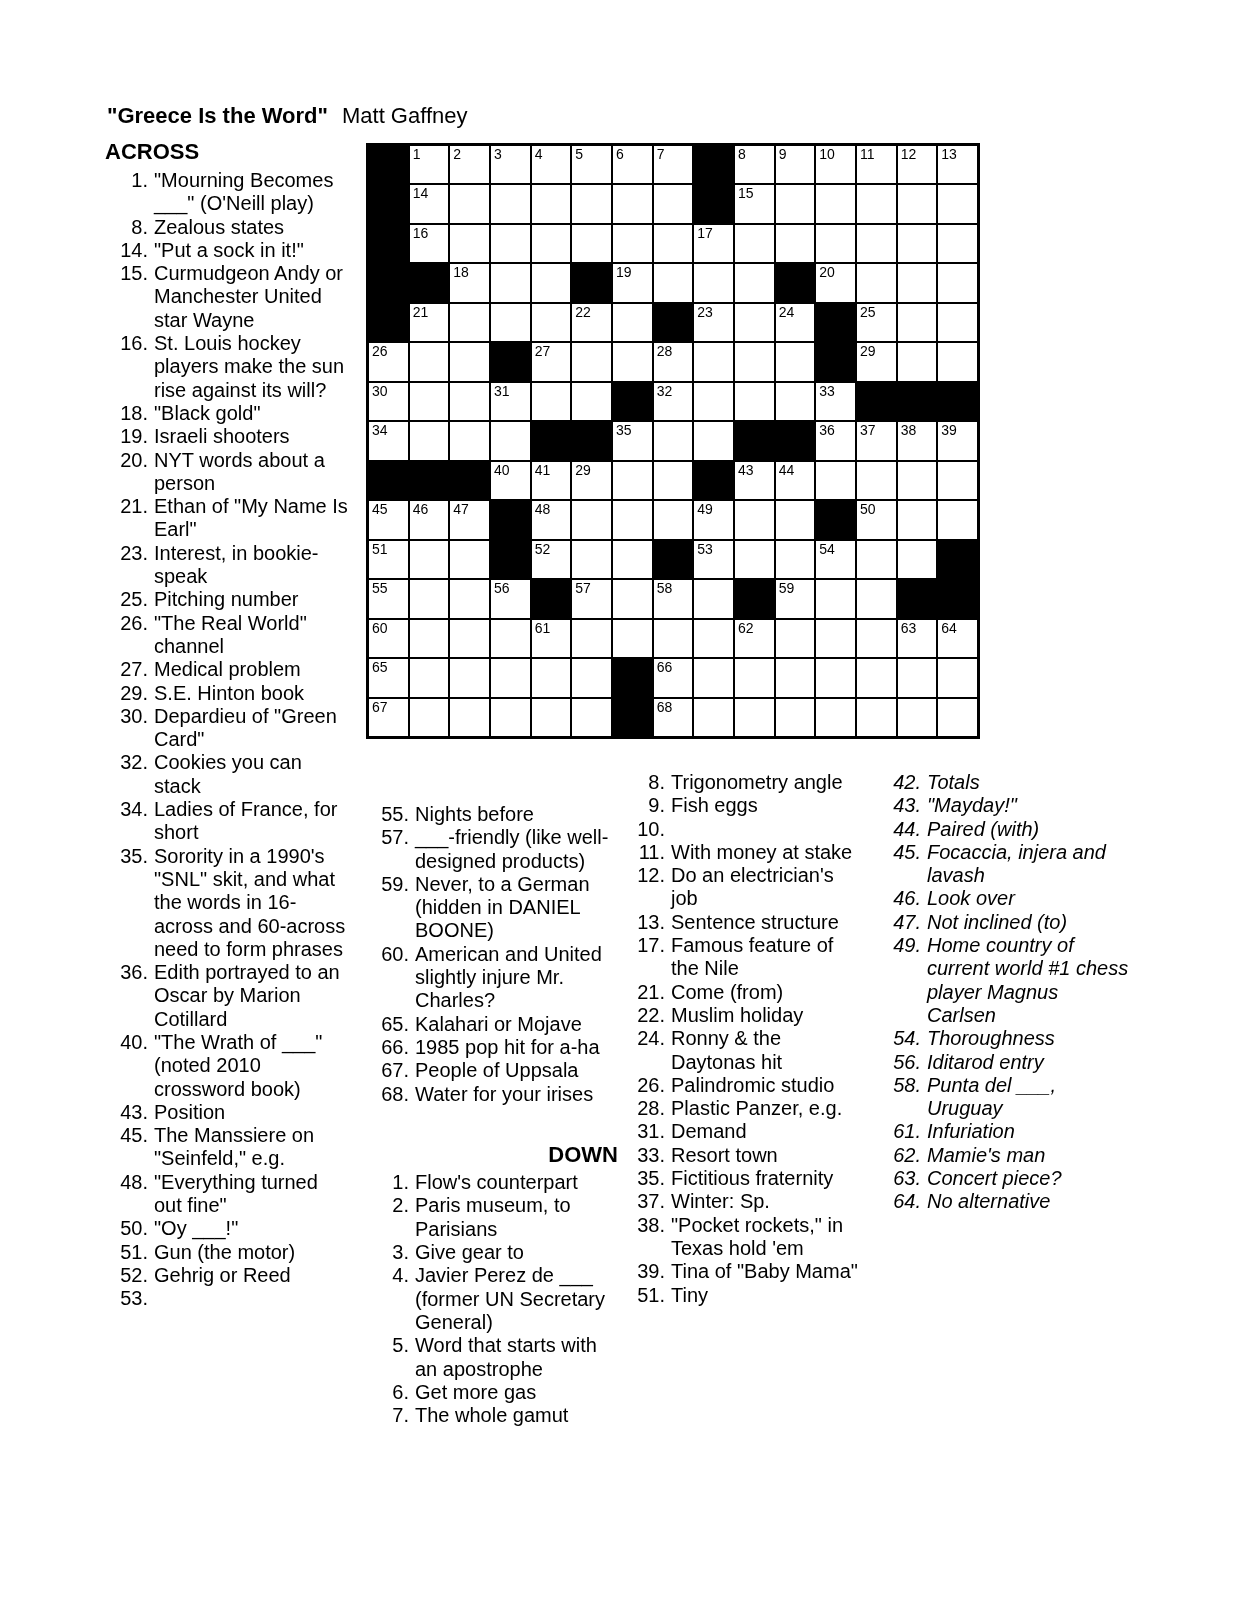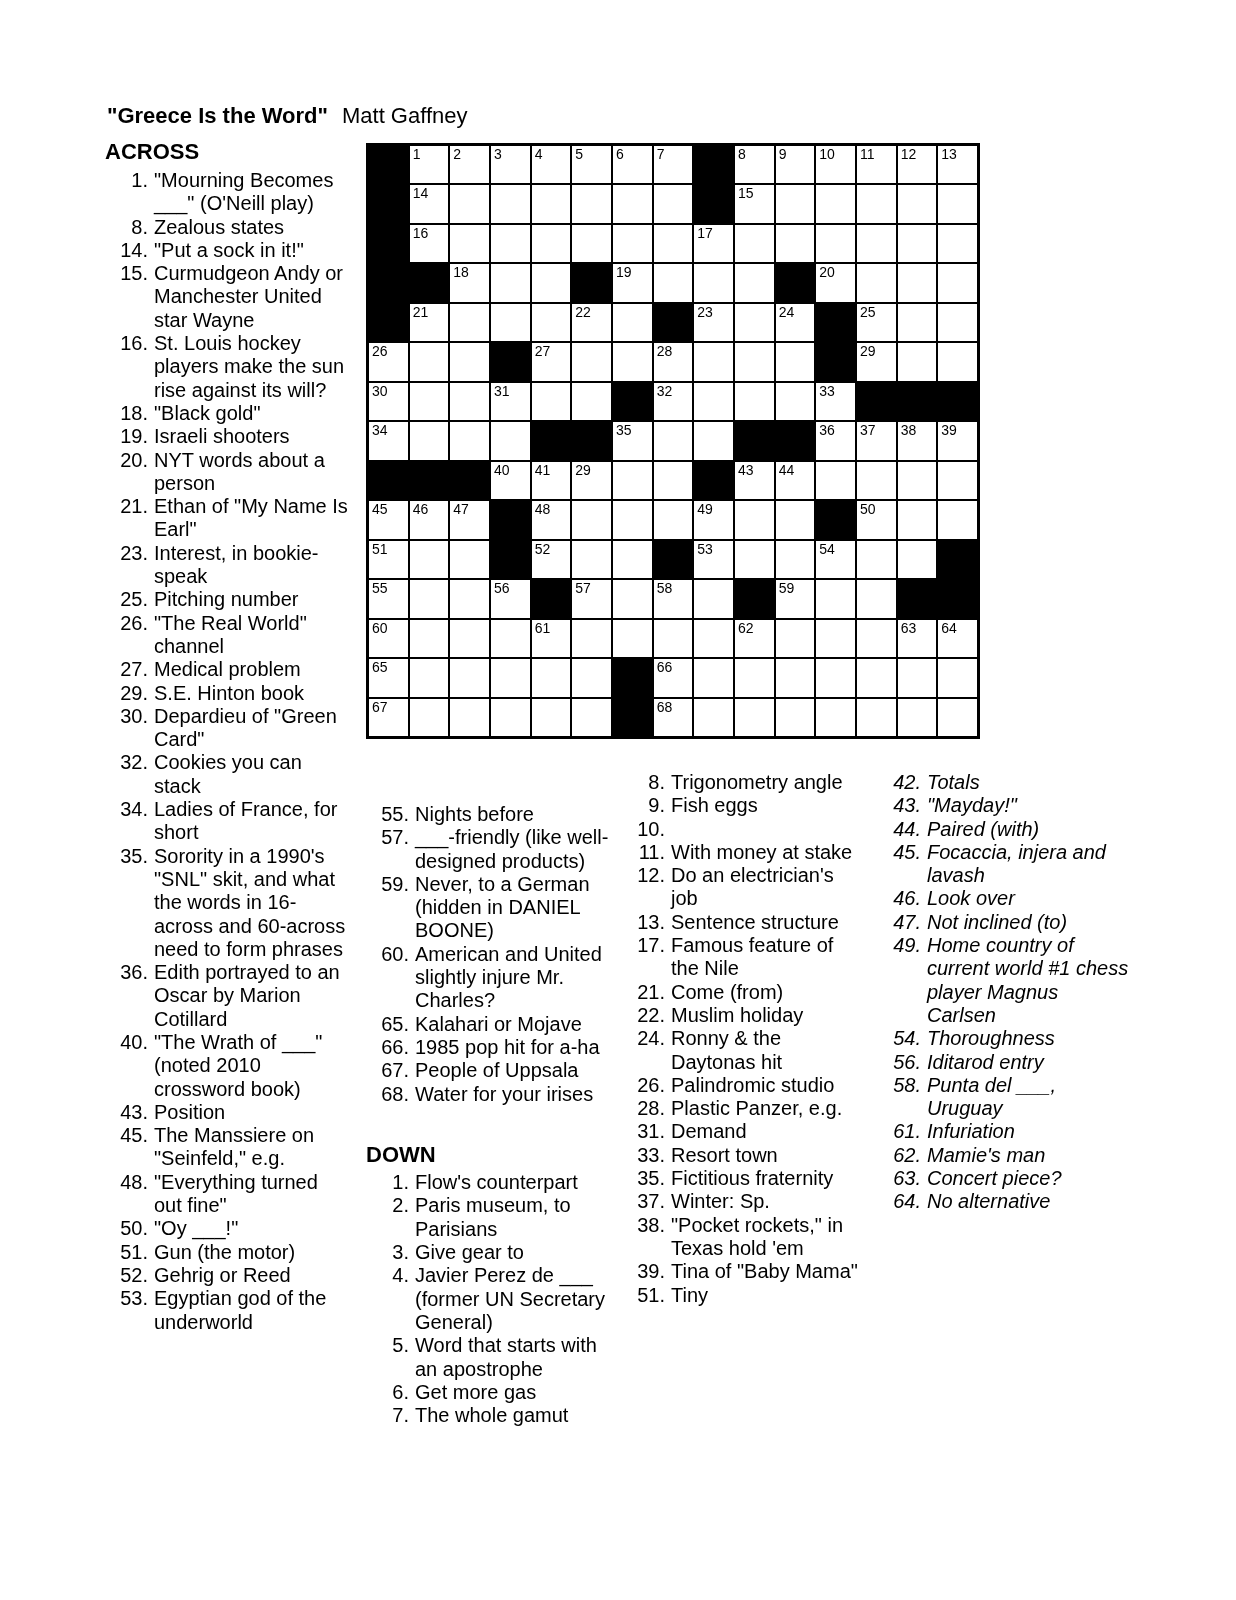--- a/index.html
+++ b/index.html
@@ -9,21 +9,21 @@
     height:1600px;
     background:#ffffff;
     color:#000000;
     font-family:"Liberation Sans","DejaVu Sans",sans-serif;
   }
   .header{position:absolute;left:107px;top:103px;font-size:22px;white-space:nowrap;}
   .title{font-weight:bold;}
   .author{margin-left:14px;}
   .section-header{font-weight:bold;font-size:22px;}
   .across-header{position:absolute;left:105px;top:139px;text-align:center;}
-  .down-header{margin-top:37px;margin-bottom:5px;}
+  .down-header{margin-top:37px;margin-bottom:5px;text-align:right;}
   .clue-col{position:absolute;font-size:20px;line-height:23.3px;}
   .col-left{left:105px;top:169px;width:243px;}
   .col-2{left:366px;top:771px;width:252px;margin-top:32px;}
   .col-3{left:622px;top:771px;width:244px;}
   .col-4{left:878px;top:771px;width:252px;font-style:italic;}
   .clue{display:flex;}
   .clue .num{flex:none;width:43px;text-align:right;padding-right:6px;}
   .clue .txt{flex:1;}
   .grid{
     position:absolute;left:366px;top:143px;
@@ -150,21 +150,20 @@
       <div class="clue">
         <span class="num">51.</span>
         <span class="txt">Gun (the motor)</span>
       </div>
       <div class="clue">
         <span class="num">52.</span>
         <span class="txt">Gehrig or Reed</span>
       </div>
       <div class="clue">
         <span class="num">53.</span>
-        <span class="txt">Egyptian god of the underworld</span>
       </div>
     </div>
 
   <div class="grid">
       <div class="cell black"></div>
       <div class="cell">
         <span class="cnum">1</span>
       </div>
       <div class="cell">
         <span class="cnum">2</span>

